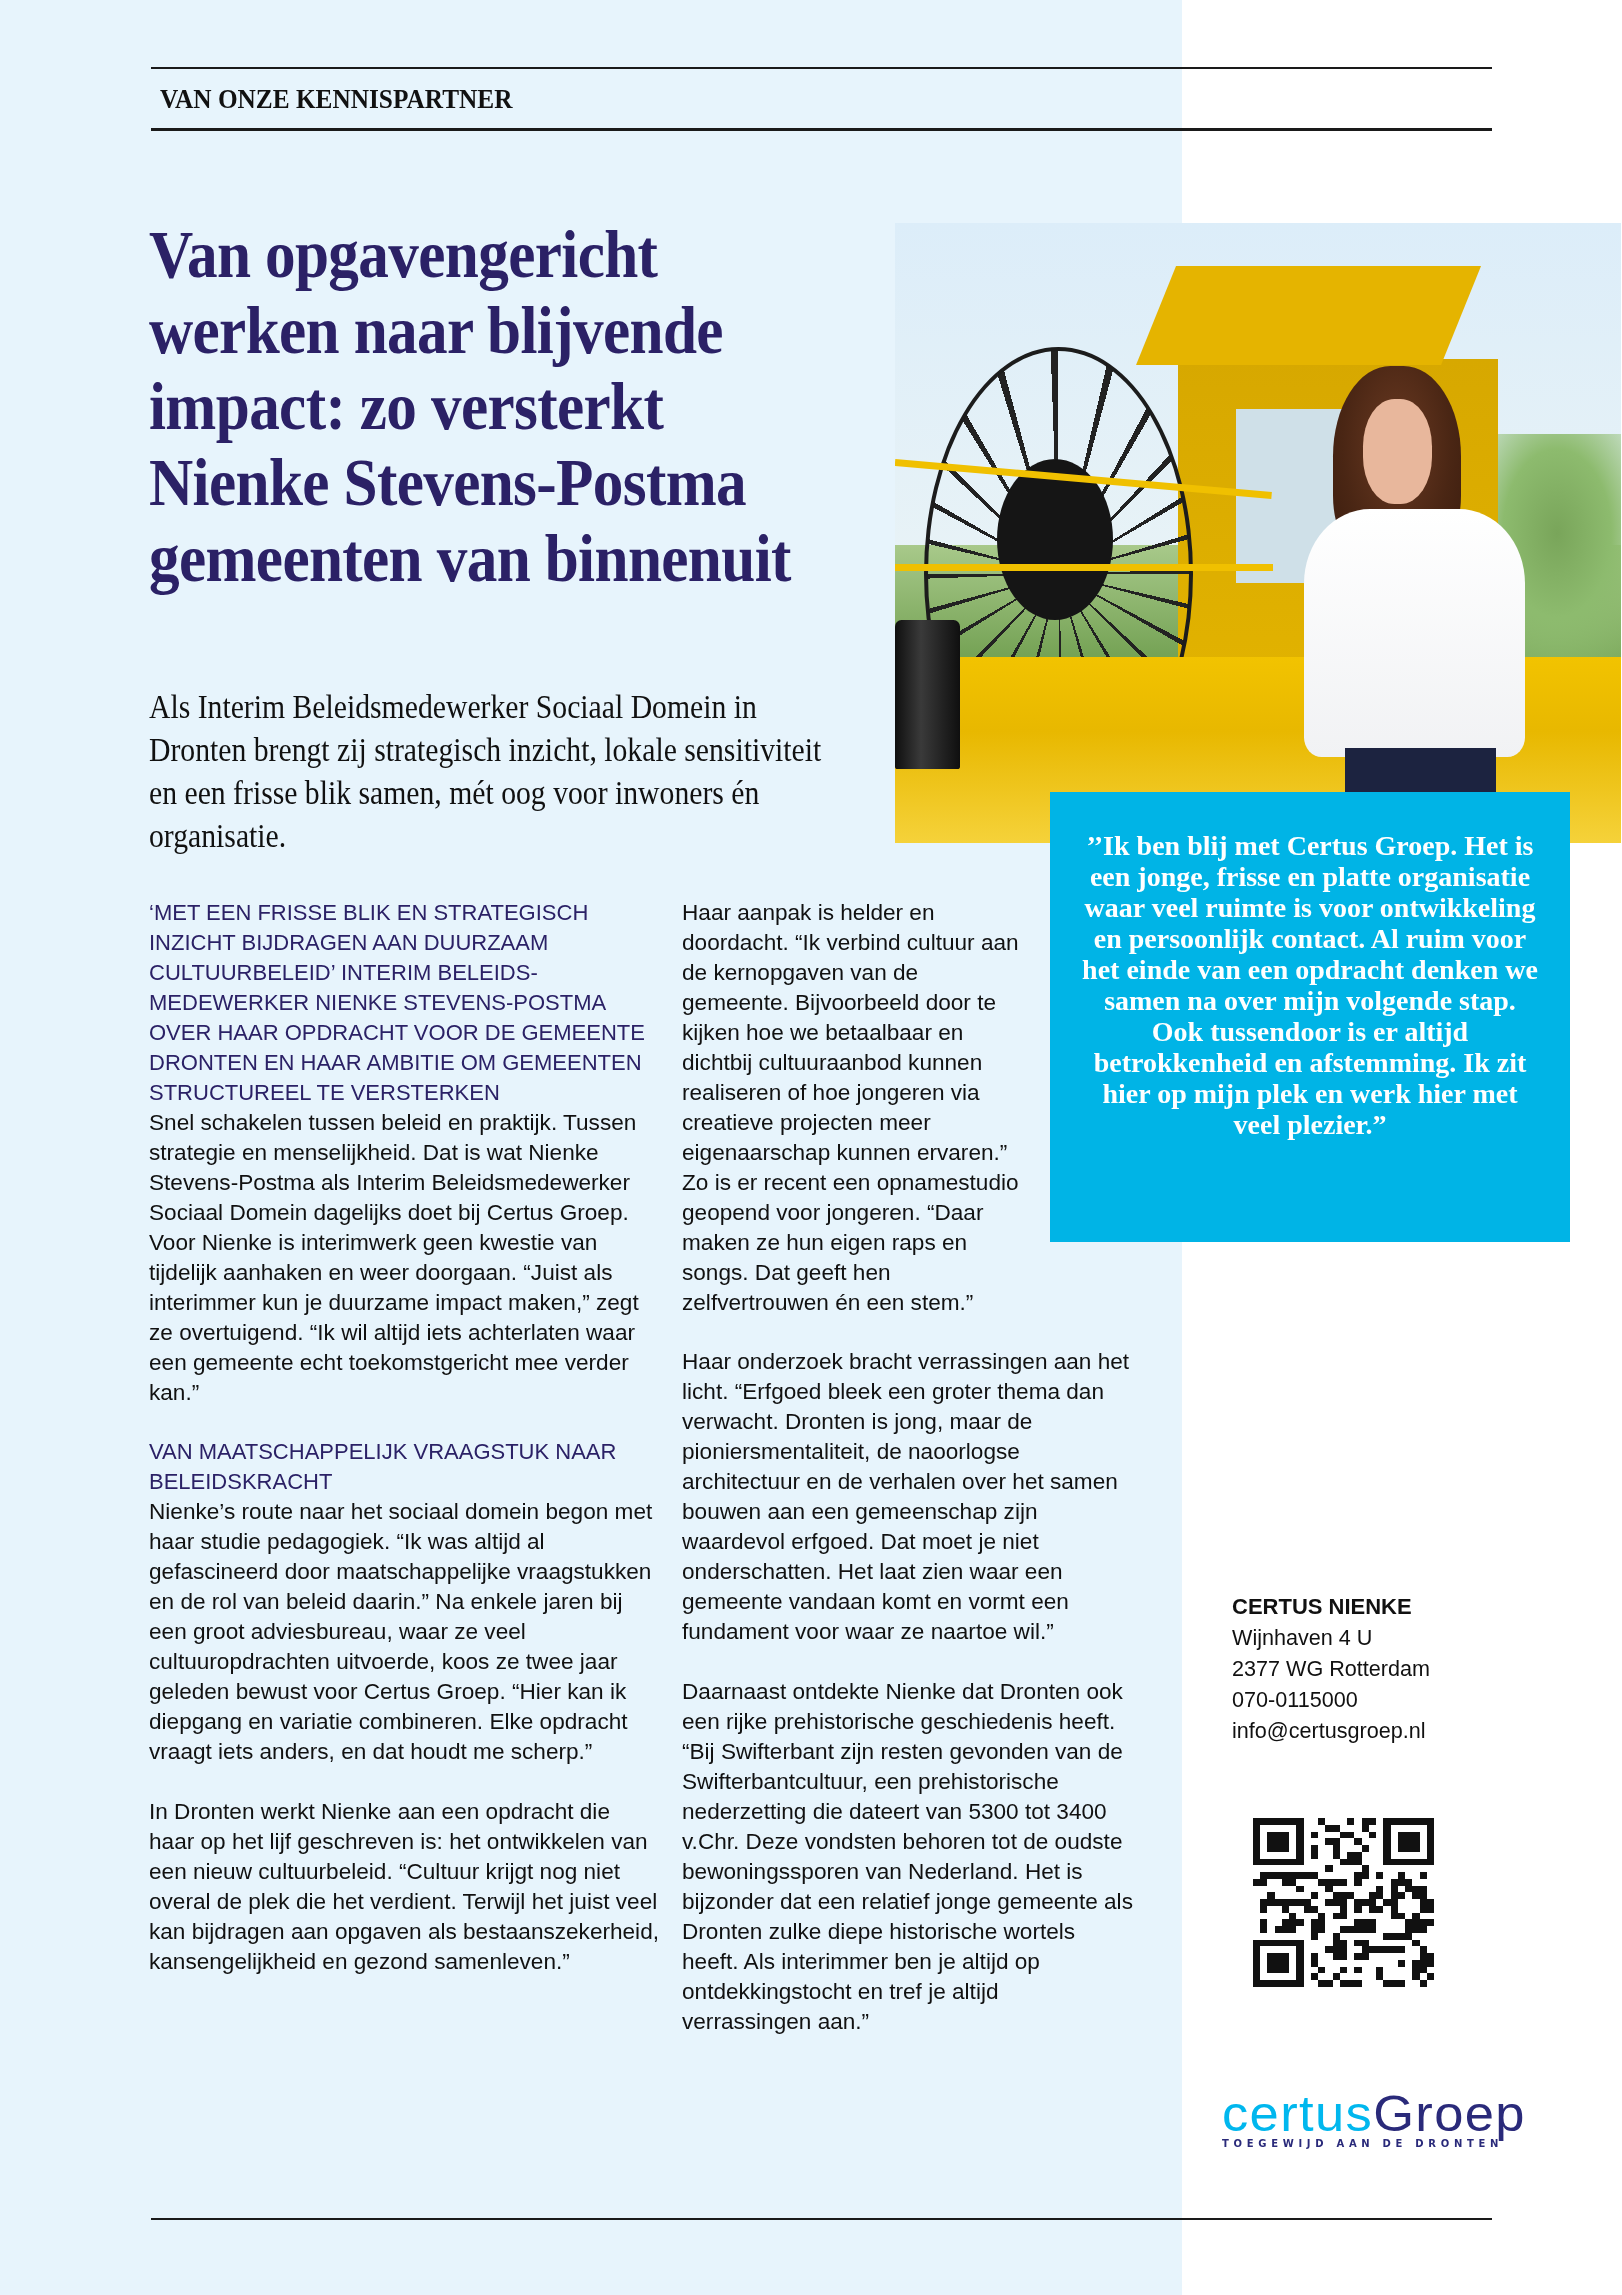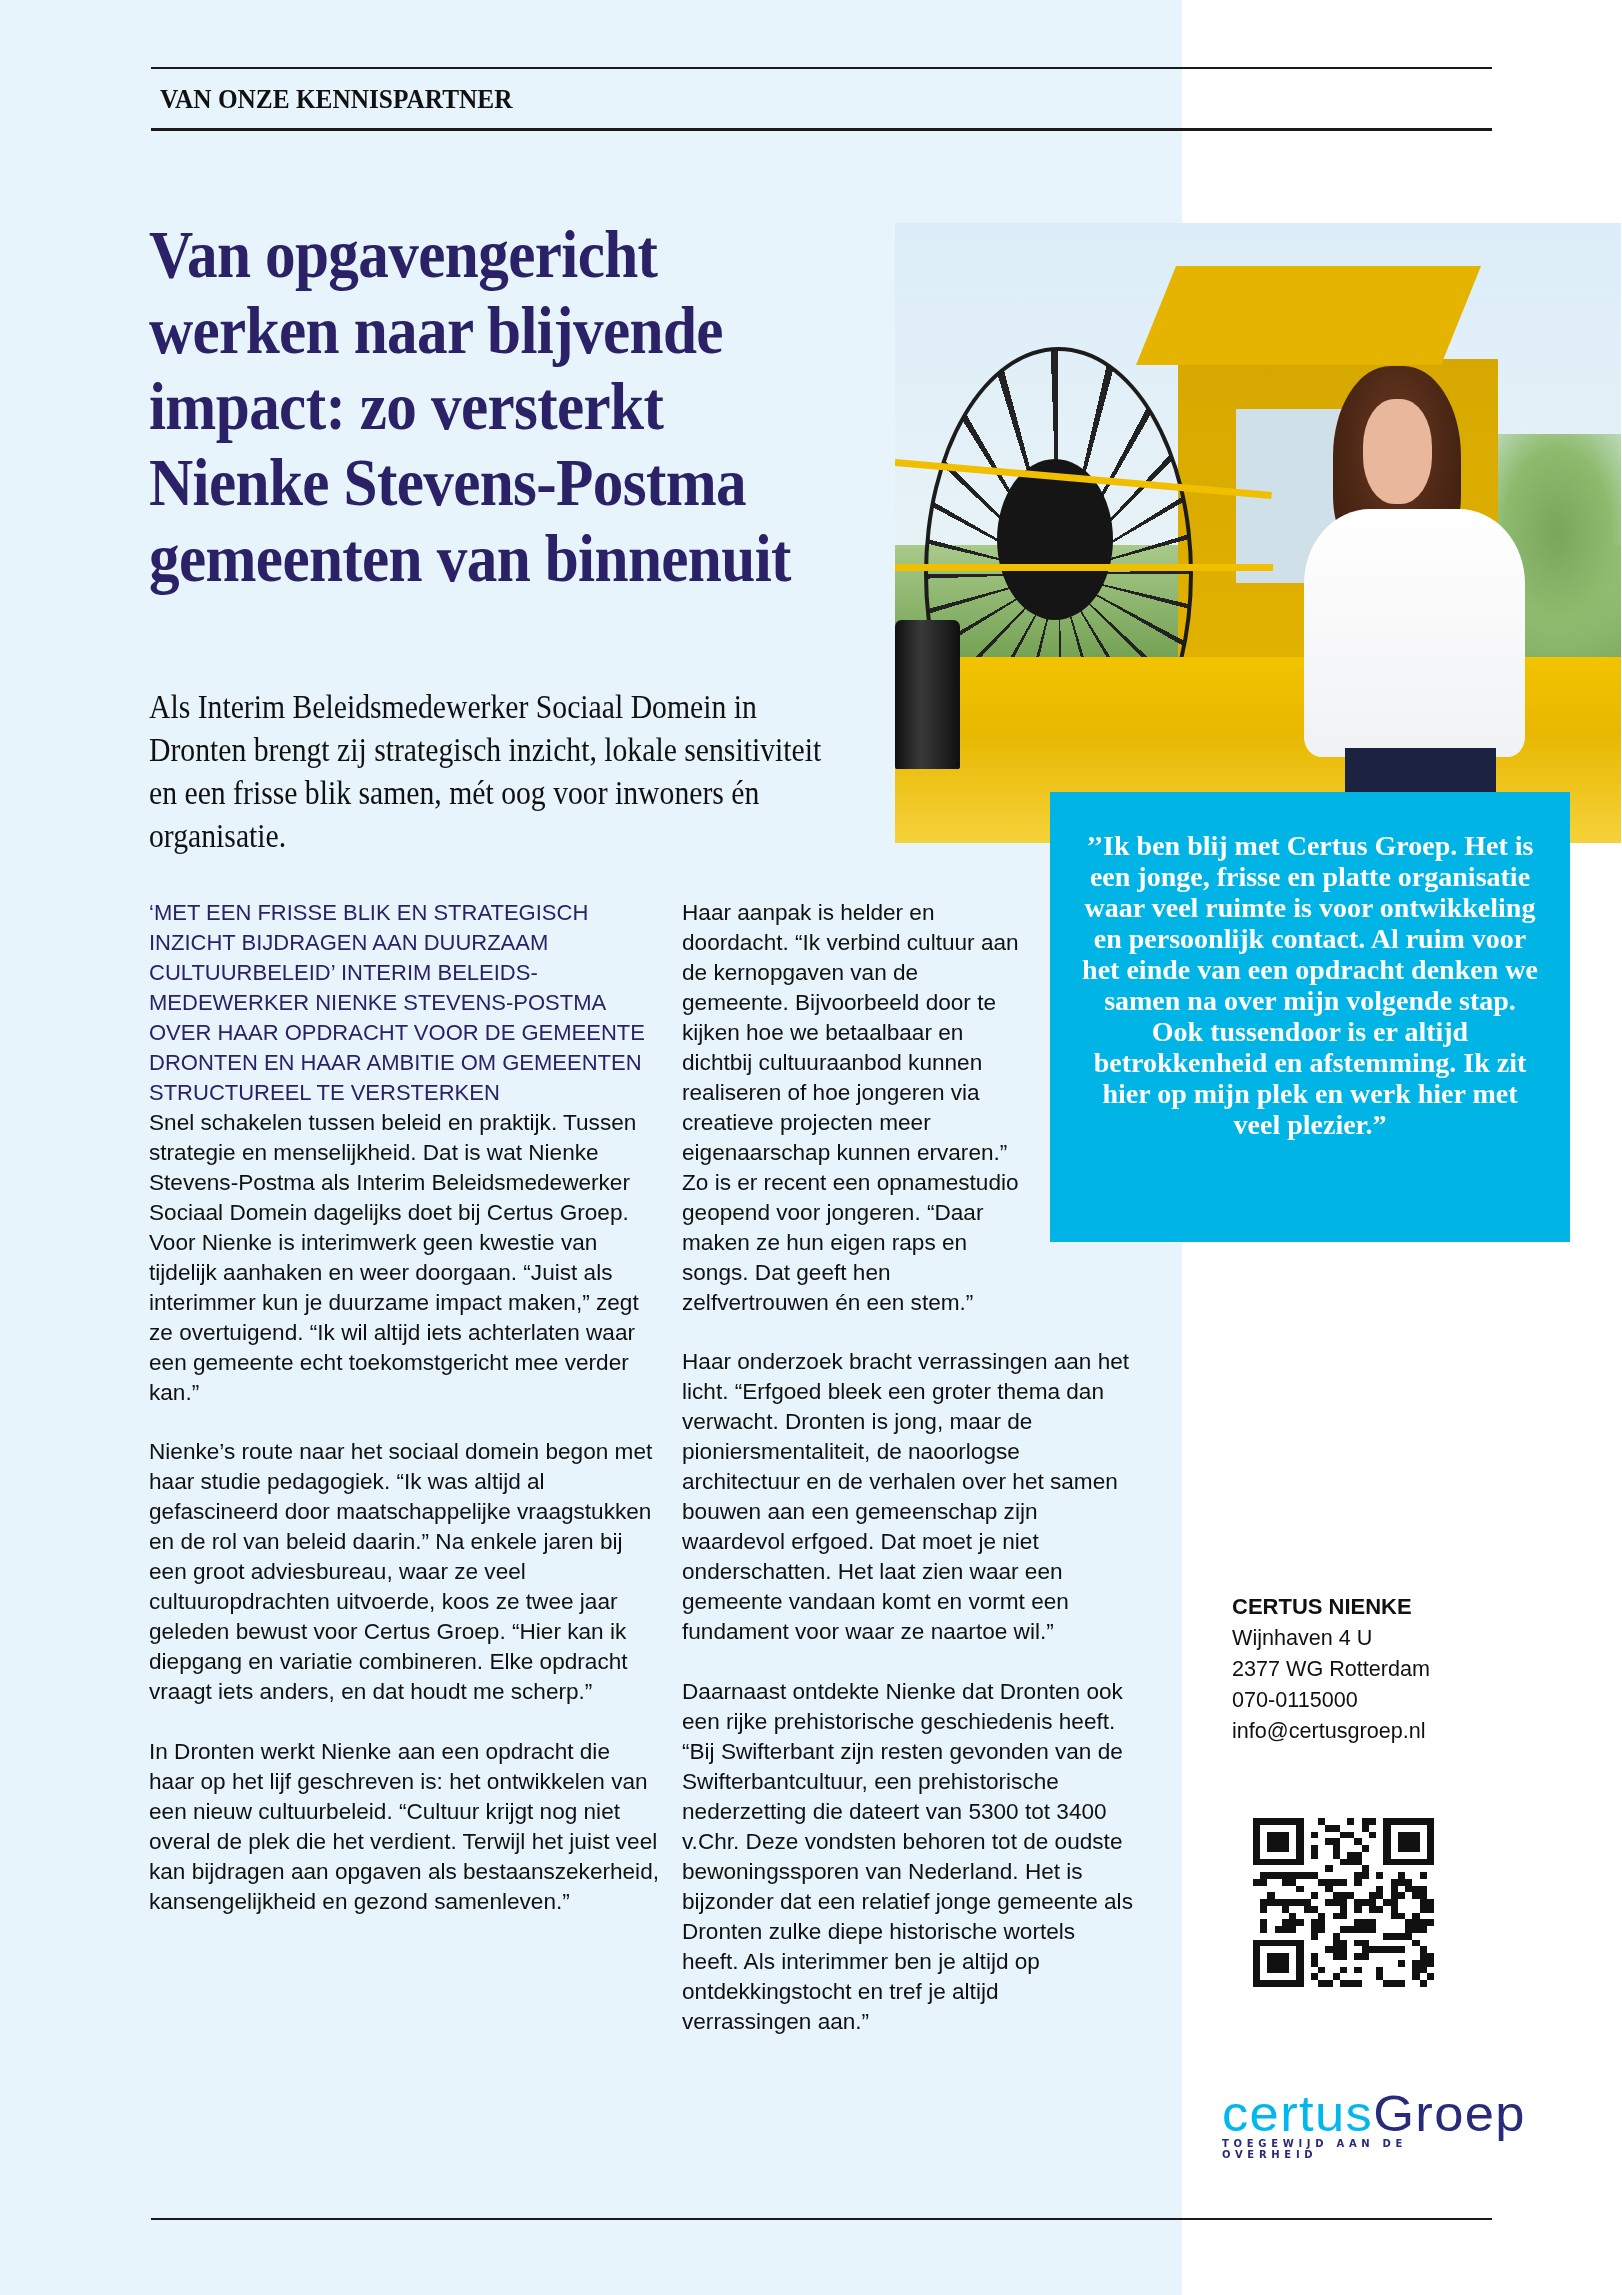--- a/index.html
+++ b/index.html
@@ -162,20 +162,21 @@
 </div>
 
 <div class="quote-box">
   <div class="quote-text">’’Ik ben blij met Certus Groep. Het is een jonge, frisse en platte organisatie waar veel ruimte is voor ontwikkeling en persoonlijk contact. Al ruim voor het einde van een opdracht denken we samen na over mijn volgende stap. Ook tussendoor is er altijd betrokkenheid en afstemming. Ik zit hier op mijn plek en werk hier met veel plezier.”</div>
 </div>
 
 <div class="col c1">
   <p class="sub">‘MET EEN FRISSE BLIK EN STRATEGISCH INZICHT BIJDRAGEN AAN DUURZAAM CULTUURBELEID’ INTERIM BELEIDS-MEDEWERKER NIENKE STEVENS-POSTMA OVER HAAR OPDRACHT VOOR DE GEMEENTE DRONTEN EN HAAR AMBITIE OM GEMEENTEN STRUCTUREEL TE VERSTERKEN</p>
   <p>Snel schakelen tussen beleid en praktijk. Tussen strategie en menselijkheid. Dat is wat Nienke Stevens-Postma als Interim Beleidsmedewerker Sociaal Domein dagelijks doet bij Certus Groep. Voor Nienke is interimwerk geen kwestie van tijdelijk aanhaken en weer doorgaan. “Juist als interimmer kun je duurzame impact maken,” zegt ze overtuigend. “Ik wil altijd iets achterlaten waar een gemeente echt toekomstgericht mee verder kan.”</p>
   <div class="gap"></div>
+  <p class="sub">VAN MAATSCHAPPELIJK VRAAGSTUK NAAR BELEIDSKRACHT</p>
   <p>Nienke’s route naar het sociaal domein begon met haar studie pedagogiek. “Ik was altijd al gefascineerd door maatschappelijke vraagstukken en de rol van beleid daarin.” Na enkele jaren bij een groot adviesbureau, waar ze veel cultuuropdrachten uitvoerde, koos ze twee jaar geleden bewust voor Certus Groep. “Hier kan ik diepgang en variatie combineren. Elke opdracht vraagt iets anders, en dat houdt me scherp.”</p>
   <div class="gap"></div>
   <p>In Dronten werkt Nienke aan een opdracht die haar op het lijf geschreven is: het ontwikkelen van een nieuw cultuurbeleid. “Cultuur krijgt nog niet overal de plek die het verdient. Terwijl het juist veel kan bijdragen aan opgaven als bestaanszekerheid, kansengelijkheid en gezond samenleven.”</p>
 </div>
 
 <div class="col c2">
   <p style="width:340px">Haar aanpak is helder en doordacht. “Ik verbind cultuur aan de kernopgaven van de gemeente. Bijvoorbeeld door te kijken hoe we betaalbaar en dichtbij cultuuraanbod kunnen realiseren of hoe jongeren via creatieve projecten meer eigenaarschap kunnen ervaren.” Zo is er recent een opnamestudio geopend voor jongeren. “Daar maken ze hun eigen raps en songs. Dat geeft hen zelfvertrouwen én een stem.”</p>
   <div class="gap"></div>
   <p style="width:452px">Haar onderzoek bracht verrassingen aan het licht. “Erfgoed bleek een groter thema dan verwacht. Dronten is jong, maar de pioniersmentaliteit, de naoorlogse architectuur en de verhalen over het samen bouwen aan een gemeenschap zijn waardevol erfgoed. Dat moet je niet onderschatten. Het laat zien waar een gemeente vandaan komt en vormt een fundament voor waar ze naartoe wil.”</p>
   <div class="gap"></div>
@@ -813,17 +814,17 @@
     <span style="grid-area: 25 / 20;"></span>
     <span style="grid-area: 25 / 21;"></span>
     <span style="grid-area: 25 / 22; background: transparent;"></span>
     <span style="grid-area: 25 / 23; background: transparent;"></span>
     <span style="grid-area: 25 / 24;"></span>
     <span style="grid-area: 25 / 25; background: transparent;"></span>
   </div>
 
 <div class="logo">
   <div class="word"><span class="w1">certus</span><span class="w2">Groep</span></div>
-  <div class="tag">TOEGEWIJD AAN DE OVERHEID</div>
+  <div class="tag">TOEGEWIJD AAN DE DRONTEN</div>
 </div>
 
 <div class="rule bottom"></div>
 
 
 </body></html>

